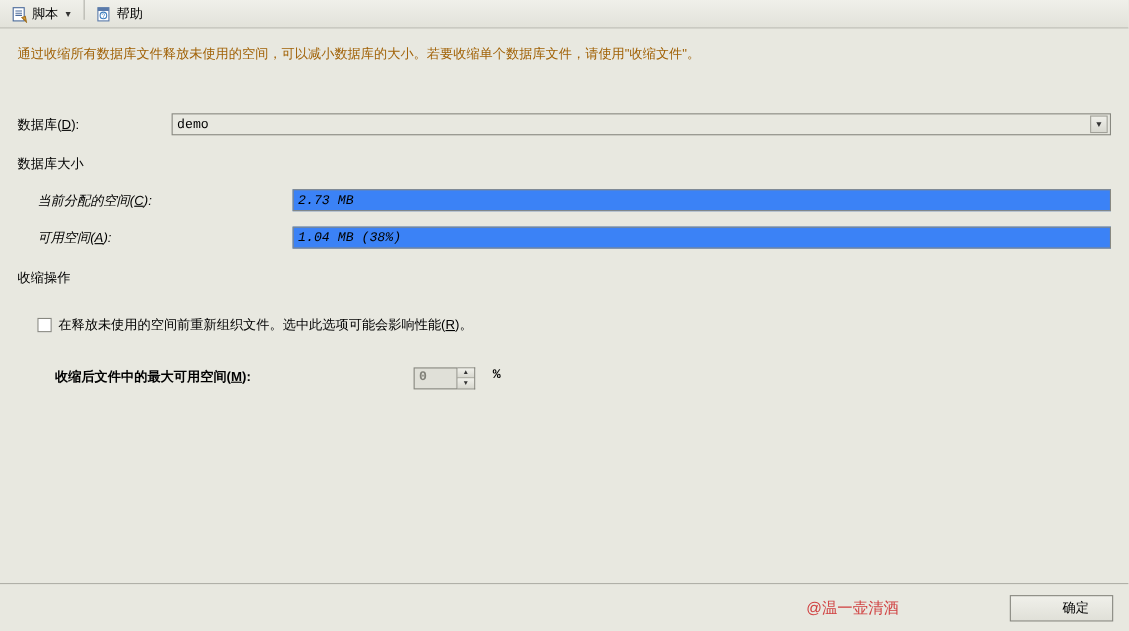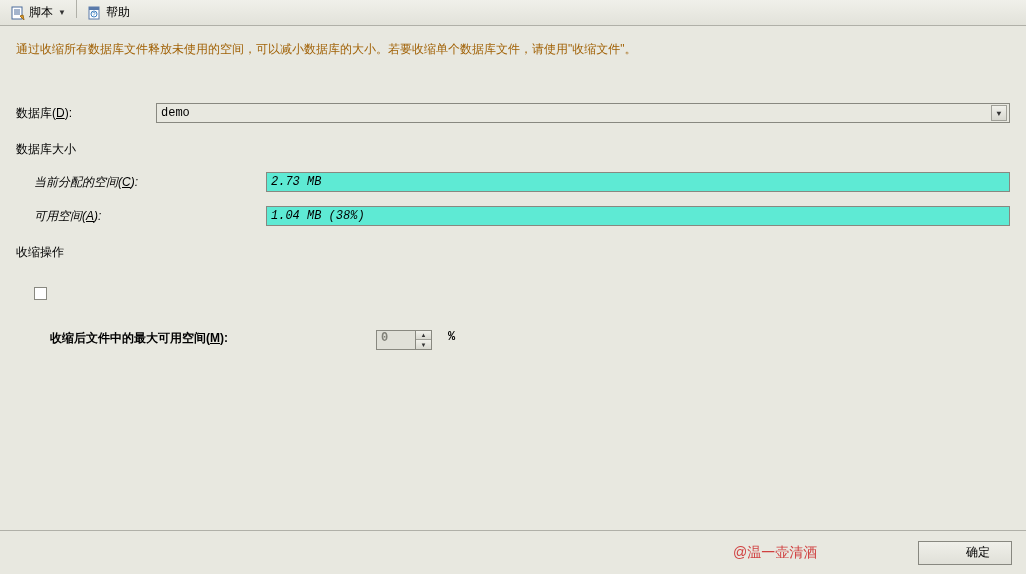--- a/index.html
+++ b/index.html
@@ -106,21 +106,21 @@
     }
     .indented-label {
       width: 232px;
       font-size: 12px;
       color: #000;
     }
     .readonly-field {
       flex: 1;
       height: 20px;
       border: 1px solid #888880;
-      background: #5eead4;
+      background: #3b82f6;
       padding: 2px 4px;
       font-family: "Courier New", monospace;
       font-size: 12px;
       color: #000;
     }
     .checkbox-row {
       display: flex;
       align-items: center;
       margin-left: 18px;
       margin-top: 26px;
@@ -270,20 +270,21 @@
 
   <div class="indented-row">
     <div class="indented-label">可用空间(<span class="underline">A</span>):</div>
     <div class="readonly-field">1.04 MB (38%)</div>
   </div>
 
   <div class="section-header">收缩操作</div>
 
   <div class="checkbox-row">
     <div class="checkbox"></div>
+    <span>在释放未使用的空间前重新组织文件。选中此选项可能会影响性能(<span class="underline">R</span>)。</span>
   </div>
 
   <div class="spinner-row">
     <div class="spinner-label">收缩后文件中的最大可用空间(<span class="underline">M</span>):</div>
     <div class="spinner-field">
       <div class="spinner-input">0</div>
       <div class="spinner-buttons">
         <div class="spinner-btn">▲</div>
         <div class="spinner-btn">▼</div>
       </div>

